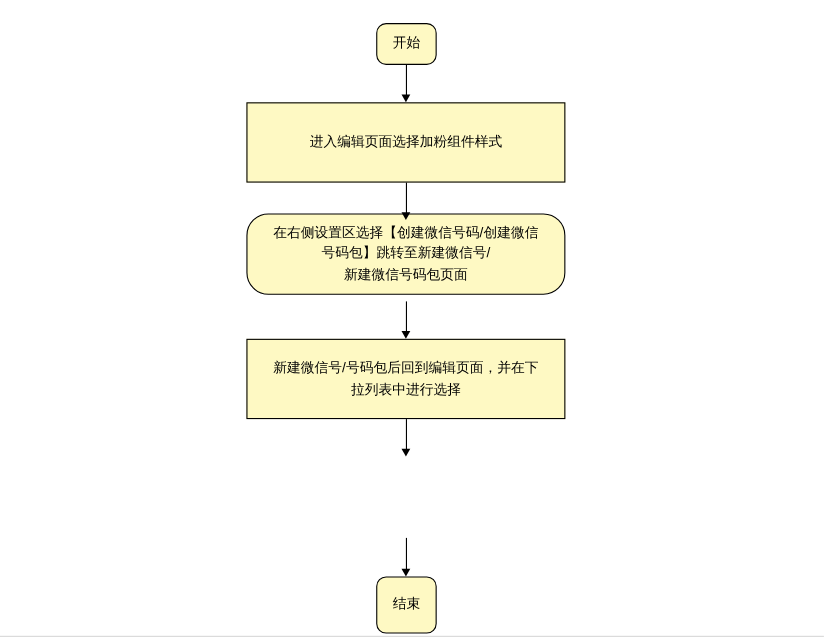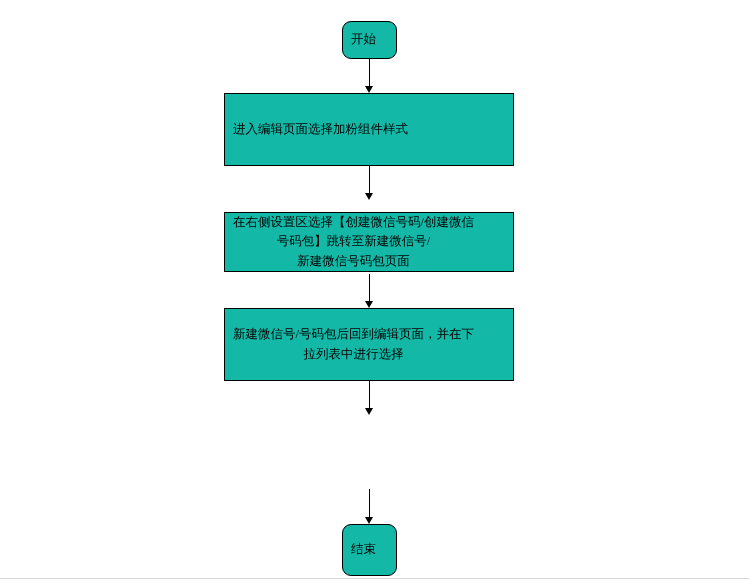--- a/index.html
+++ b/index.html
@@ -19,37 +19,37 @@
     position: absolute;
     left: 0;
     top: 0;
     width: 749px;
     height: 585px;
   }
   .node {
     position: absolute;
     box-sizing: border-box;
     border: 1px solid #000000;
-    background: #14b8a6;
+    background: #fef9c3;
     display: flex;
     align-items: center;
+    justify-content: center;
     text-align: center;
     line-height: 1.55;
     font-size: 12.5px;
     color: #000000;
     white-space: pre-line;
     padding: 4px 8px;
   }
   .terminator {
     border-radius: 9px;
     font-size: 12.5px;
   }
   .process {
     border-radius: 0;
-    font-family: Liberation Serif, serif;
   }
   .edge-line {
     position: absolute;
     background: #000000;
     width: 1px;
   }
   .edge-arrow {
     position: absolute;
     width: 0;
     height: 0;
@@ -71,21 +71,21 @@
 <div id="flow-canvas">
 
   <div class="node terminator" style="left: 342px; top: 21px; width: 55px; height: 38px;">
     <span>开始</span>
   </div>
 
   <div class="node process" style="left: 224px; top: 93px; width: 290px; height: 73px;">
     <span>进入编辑页面选择加粉组件样式</span>
   </div>
 
-  <div class="node process" style="left: 224px; top: 212px; width: 290px; height: 60px;">
+  <div class="node process" style="left: 224px; top: 194px; width: 290px; height: 74px; border-radius: 20px;">
     <span>在右侧设置区选择【创建微信号码/创建微信
 号码包】跳转至新建微信号/
 新建微信号码包页面</span>
   </div>
 
   <div class="node process" style="left: 224px; top: 308px; width: 290px; height: 73px;">
     <span>新建微信号/号码包后回到编辑页面，并在下
 拉列表中进行选择</span>
   </div>
 

